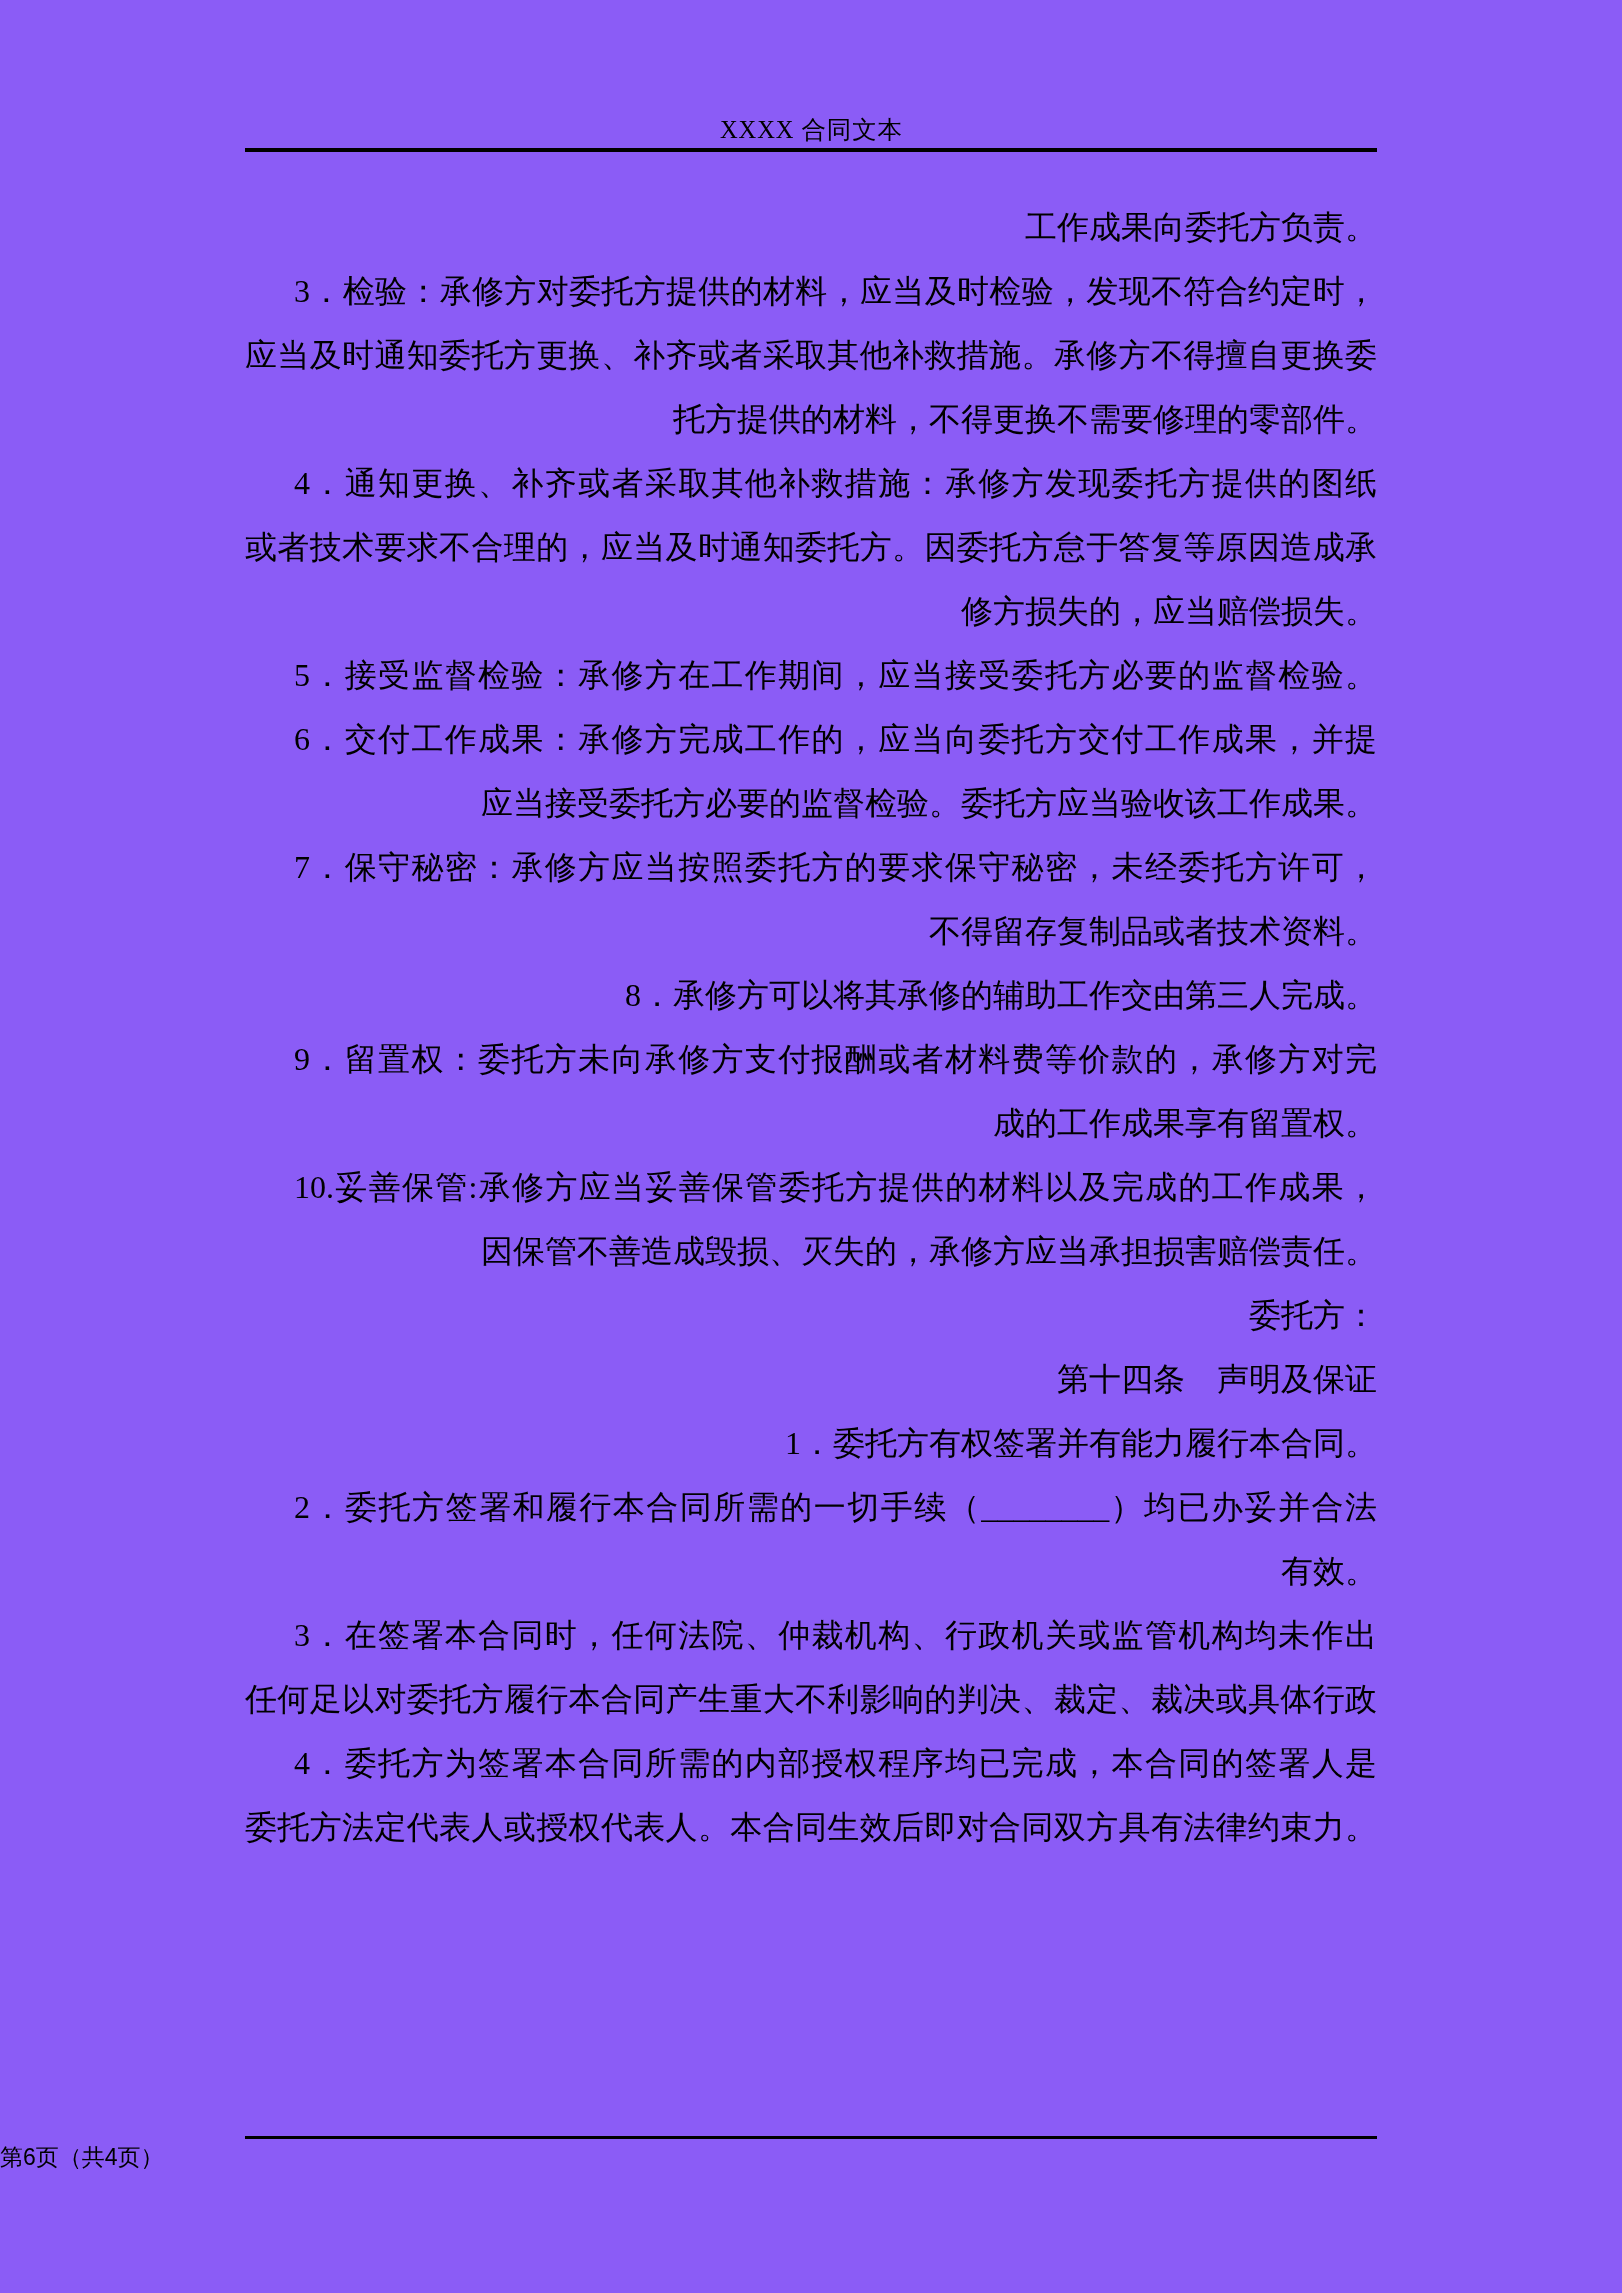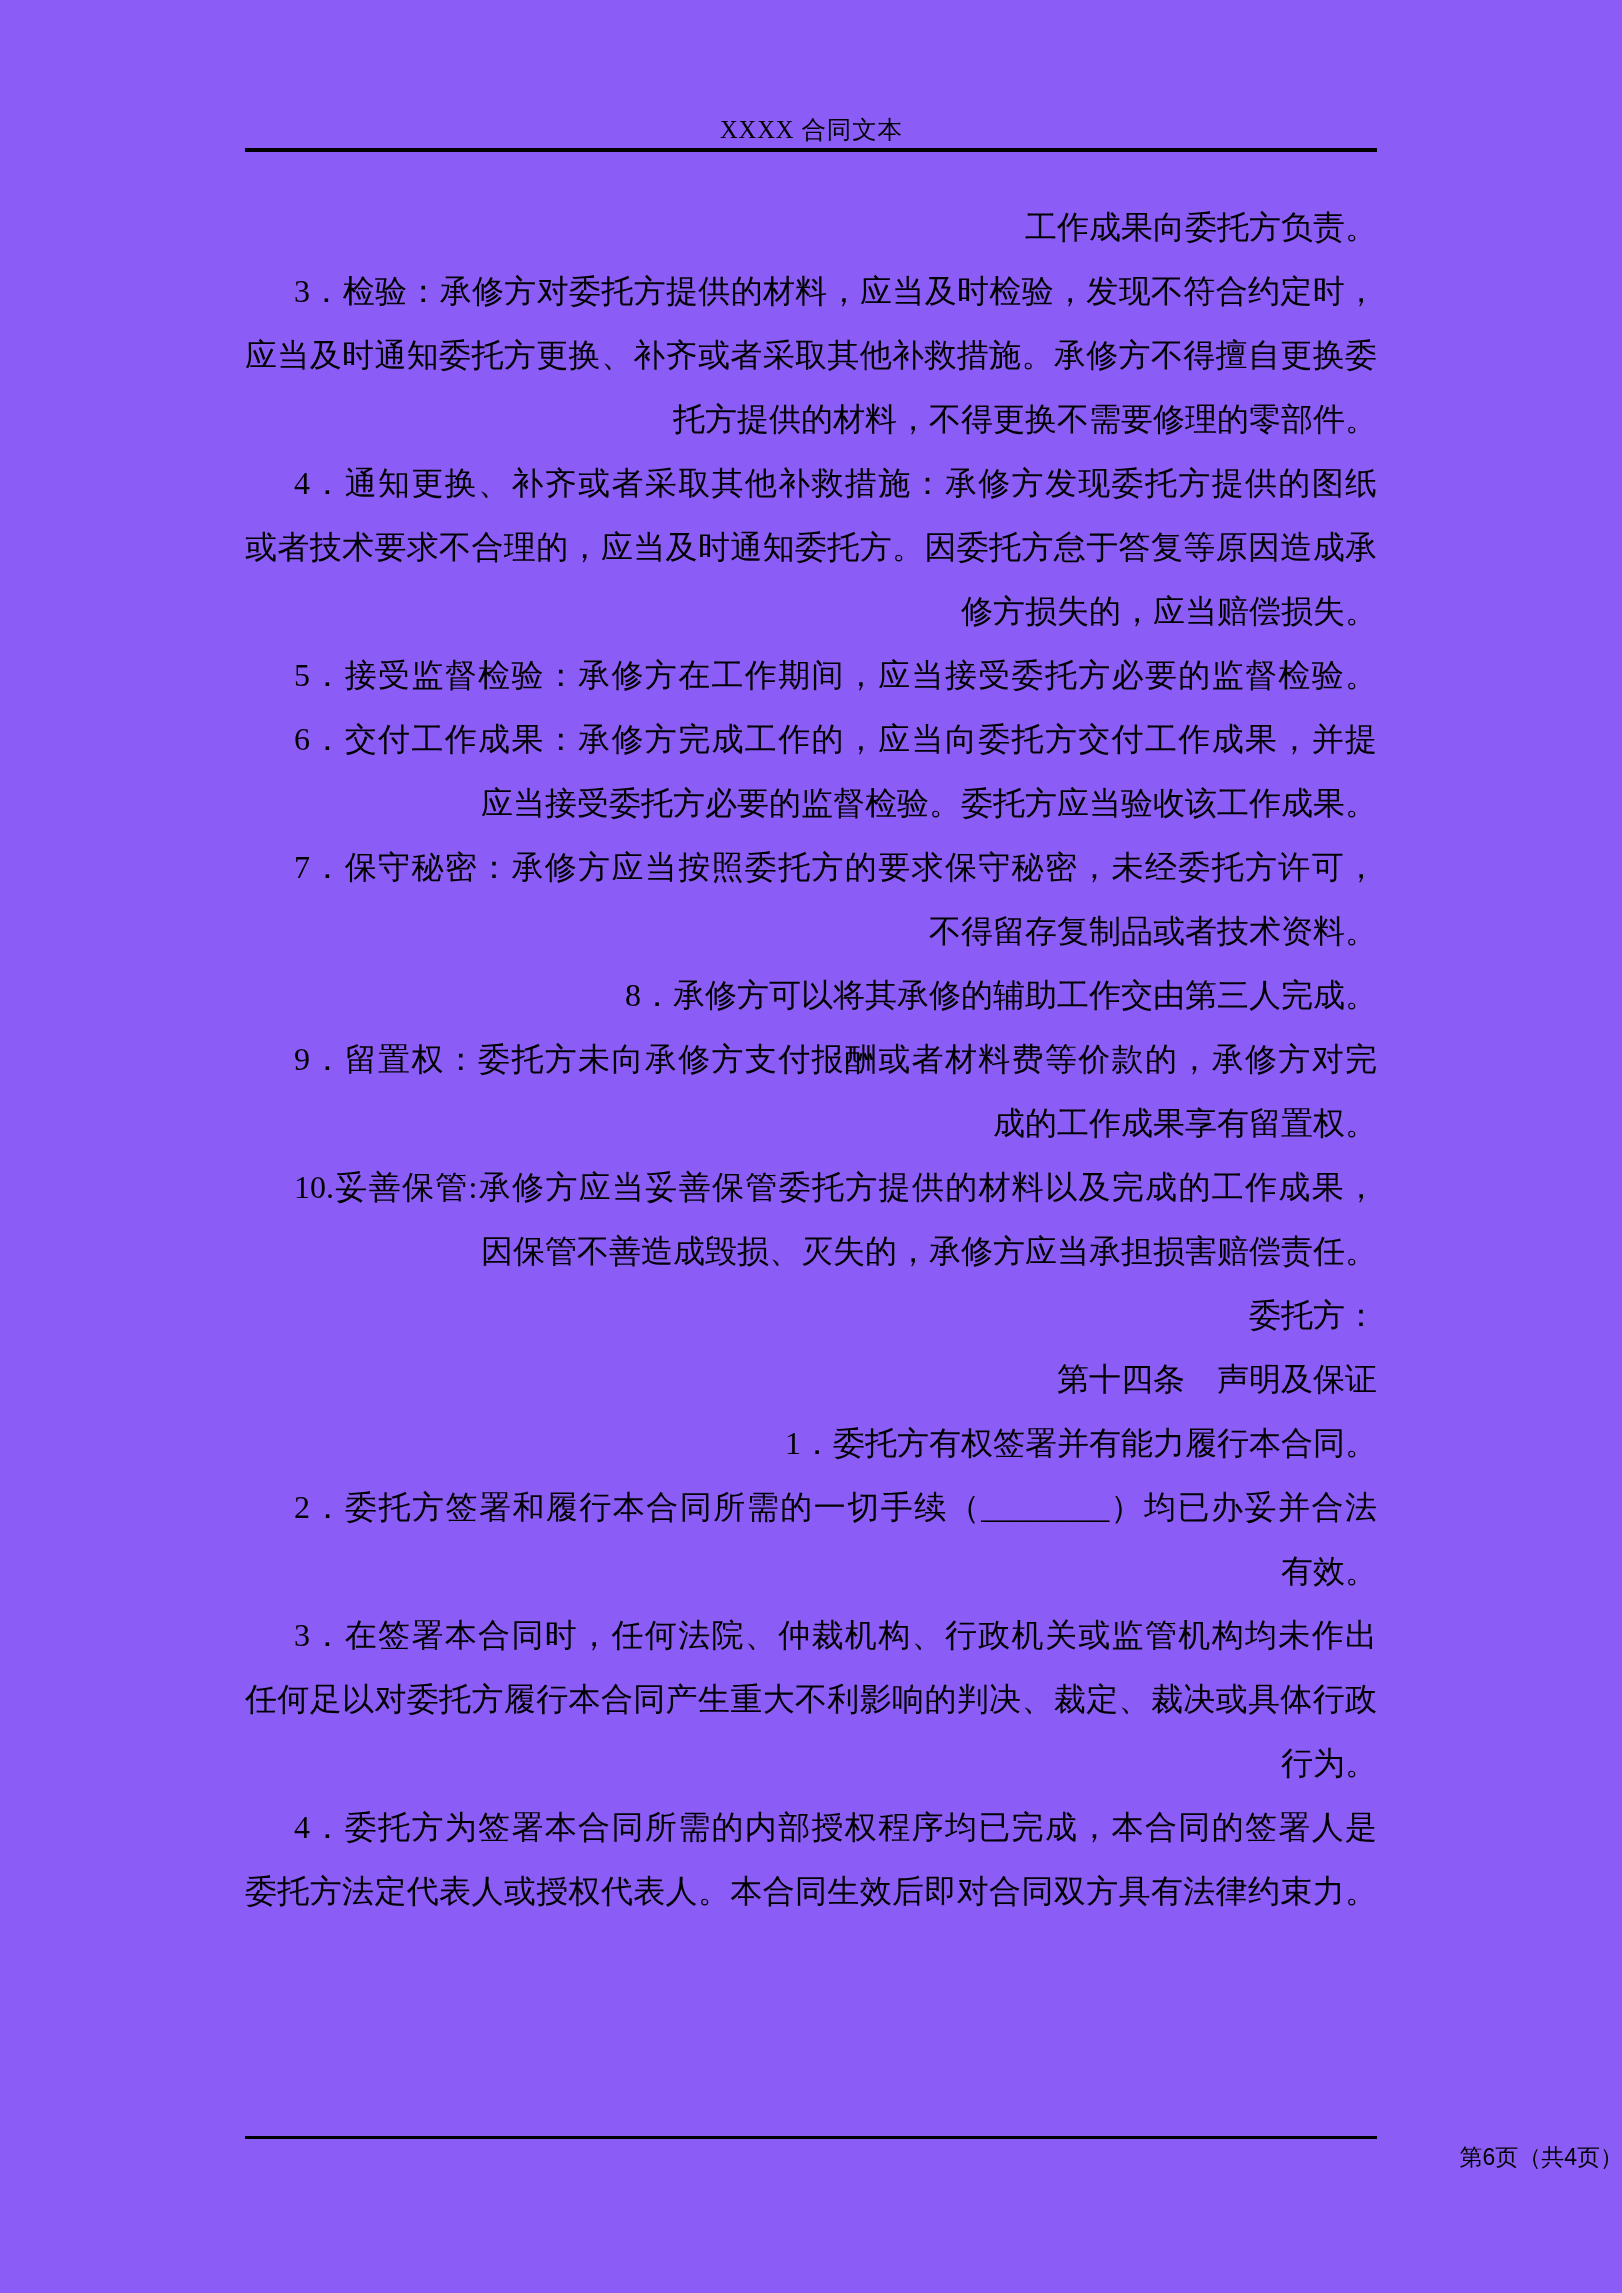--- a/index.html
+++ b/index.html
@@ -55,21 +55,21 @@
     top: 2136px;
     width: 1132px;
     height: 2.7px;
     background: #000000;
   }
   .footer-text {
     position: absolute;
     top: 2144px;
     left: 0;
     width: 100%;
-    text-align: right;
+    text-align: left;
     font-size: 23px;
     line-height: 27px;
     font-family: "Liberation Sans", "DejaVu Sans", sans-serif;
   }
 </style>
 </head>
 <body>
 
 <div class="page">
   <div class="header-title">XXXX 合同文本</div>
@@ -93,21 +93,20 @@
       <div class="line">成的工作成果享有留置权。</div>
       <div class="line indent fill">10.妥善保管:承修方应当妥善保管委托方提供的材料以及完成的工作成果，</div>
       <div class="line">因保管不善造成毁损、灭失的，承修方应当承担损害赔偿责任。</div>
       <div class="line indent">委托方：</div>
       <div class="line indent">第十四条　声明及保证</div>
       <div class="line indent">1．委托方有权签署并有能力履行本合同。</div>
       <div class="line indent fill">2．委托方签署和履行本合同所需的一切手续（________）均已办妥并合法</div>
       <div class="line">有效。</div>
       <div class="line indent fill">3．在签署本合同时，任何法院、仲裁机构、行政机关或监管机构均未作出</div>
       <div class="line fill">任何足以对委托方履行本合同产生重大不利影响的判决、裁定、裁决或具体行政</div>
-      <div class="line">行为。</div>
       <div class="line indent fill">4．委托方为签署本合同所需的内部授权程序均已完成，本合同的签署人是</div>
       <div class="line fill">委托方法定代表人或授权代表人。本合同生效后即对合同双方具有法律约束力。</div>
     </div>
 
   <div class="footer-rule"></div>
   <div class="footer-text">第6页（共4页）</div>
 </div>
 
 
 </body></html>

